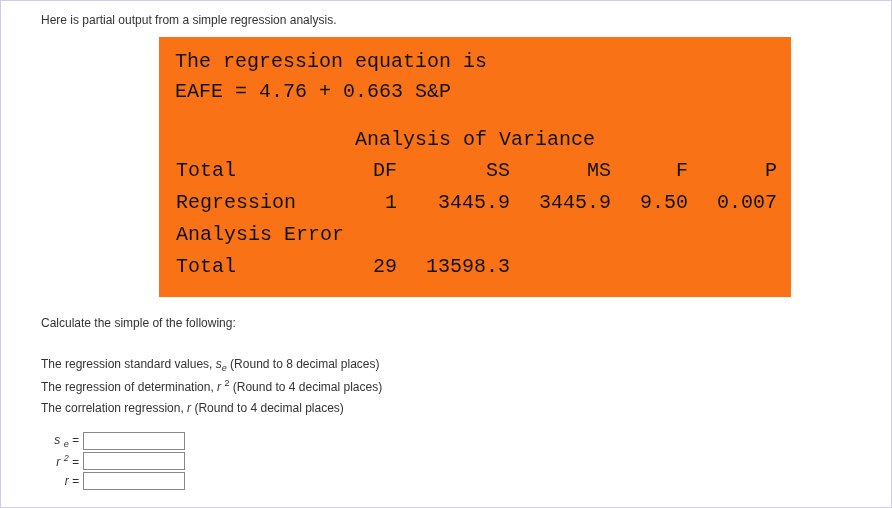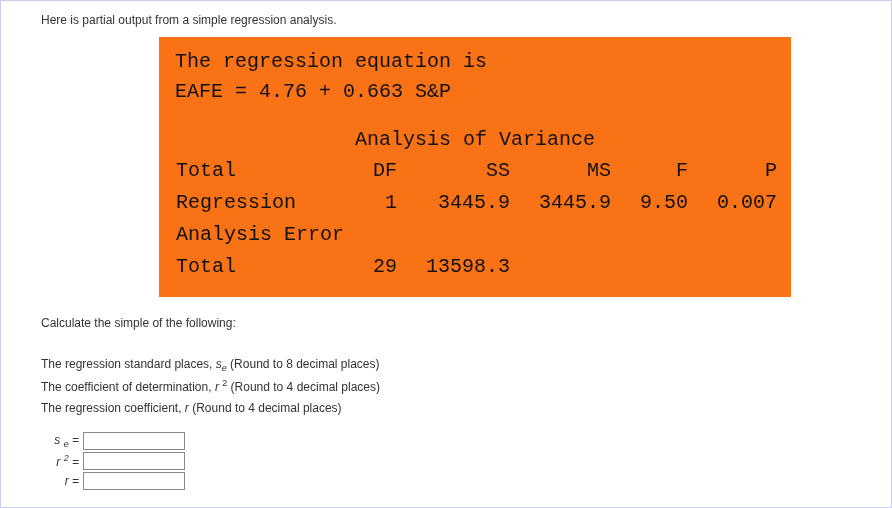--- a/index.html
+++ b/index.html
@@ -132,27 +132,27 @@
         <td></td>
       </tr>
     </tbody>
       </table>
   </div>
 
   <div class="qtext">
     <span class="line">Calculate the simple of the following:</span>
     <br>
     <span class="line">
-      <span>The regression standard places, </span><i><span>s</span><sub>e</sub></i><span> (Round to 8 decimal places)</span>
+      <span>The regression standard values, </span><i><span>s</span><sub>e</sub></i><span> (Round to 8 decimal places)</span>
     </span>
     <span class="line">
-      <span>The coefficient of determination, </span><i><span>r</span></i>&nbsp;<sup>2</sup><span> (Round to 4 decimal places)</span>
+      <span>The regression of determination, </span><i><span>r</span></i>&nbsp;<sup>2</sup><span> (Round to 4 decimal places)</span>
     </span>
     <span class="line">
-      <span>The regression coefficient, </span><i><span>r</span></i><span> (Round to 4 decimal places)</span>
+      <span>The correlation regression, </span><i><span>r</span></i><span> (Round to 4 decimal places)</span>
     </span>
   </div>
 
   <div class="inputs">
     <div class="input-row">
       <span class="lbl"><span>s</span>&nbsp;<sub>e</sub><span> = </span></span>
       <input type="text" style="">
     </div>
     <div class="input-row">
       <span class="lbl"><span>r</span>&nbsp;<sup>2</sup><span> = </span></span>

